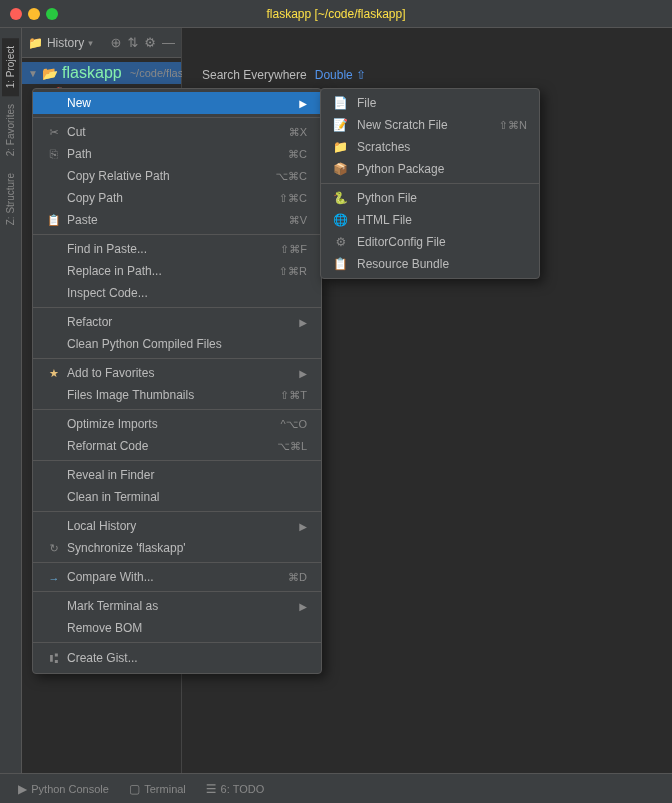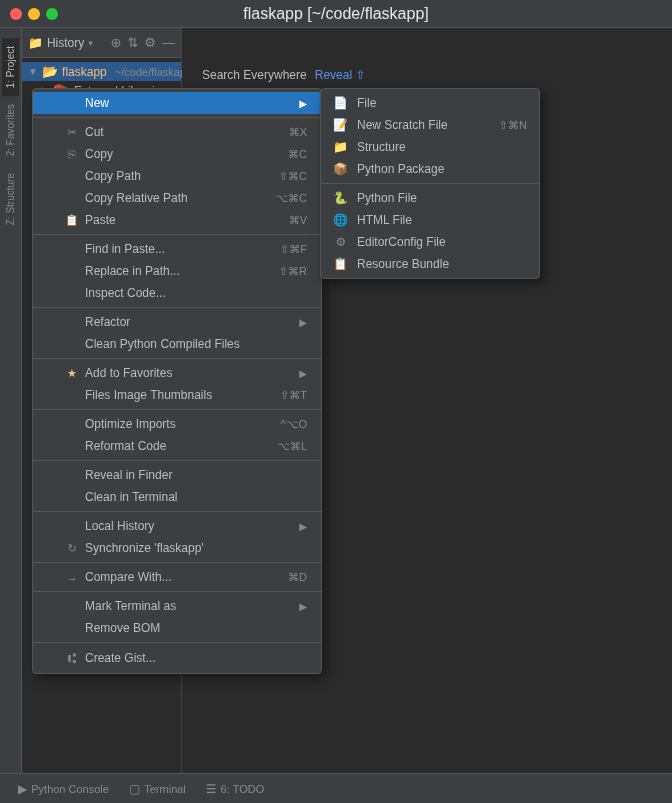--- a/index.html
+++ b/index.html
@@ -34,22 +34,22 @@
     .tb-btn {
       width: 12px;
       height: 12px;
       border-radius: 50%;
       border: none;
     }
     .tb-close { background: #ff5f57; }
     .tb-min { background: #febc2e; }
     .tb-max { background: #28c840; }
     .titlebar-title {
-      color: #e5e5e5;
-      font-size: 16px;
+      color: #fde047;
+      font-size: 12px;
     }
 
     
     .main-layout {
       display: flex;
       height: calc(803px - 28px - 30px);
     }
 
     
     .left-tabs {
@@ -139,21 +139,21 @@
       border: 1px solid #555;
       border-radius: 4px;
       box-shadow: 4px 4px 12px rgba(0,0,0,0.5);
       z-index: 100;
       padding: 3px 0;
     }
     .menu-item {
       display: flex;
       align-items: center;
       justify-content: space-between;
-      padding: 4px 14px 4px 32px;
+      padding: 4px 14px 4px 14px;
       cursor: pointer;
       font-size: 12px;
       color: #bbbbbb;
       min-height: 22px;
     }
     .menu-item.highlighted { background: #2675bf; color: #fff; }
     .menu-item-left {
       display: flex;
       align-items: center;
       gap: 6px;
@@ -329,21 +329,21 @@
         <span class="sidebar-icon">⊕</span>
         <span class="sidebar-icon">⇅</span>
         <span class="sidebar-icon">⚙</span>
         <span class="sidebar-icon">—</span>
       </div>
     </div>
     <div class="sidebar-tree">
       <div class="tree-item selected">
         <span class="tree-arrow">▼</span>
         <span class="tree-icon folder-icon">📂</span>
-        <span style="font-size:12px;color:#fdba74;">flaskapp</span>
+        <span style="font-size:16px;color:#86efac;">flaskapp</span>
         <span style="font-size:11px;color:#888;margin-left:4px;">~/code/flaskapp</span>
       </div>
       <div class="tree-item" style="padding-left:20px;">
         <span class="tree-arrow">▶</span>
         <span class="tree-icon lib-icon">📚</span>
         <span style="font-size:12px;">External Librarie</span>
       </div>
       <div class="tree-item" style="padding-left:20px;">
         <span class="tree-arrow">▶</span>
         <span class="tree-icon scratch-icon">📄</span>
@@ -365,37 +365,37 @@
     <div class="menu-item">
       <div class="menu-item-left">
         <span class="menu-item-icon">✂</span>
         <span>Cut</span>
       </div>
       <span class="menu-shortcut">⌘X</span>
     </div>
     <div class="menu-item">
       <div class="menu-item-left">
         <span class="menu-item-icon">⎘</span>
-        <span>Copy</span>
+        <span>Path</span>
       </div>
       <span class="menu-shortcut">⌘C</span>
     </div>
     <div class="menu-item">
       <div class="menu-item-left">
         <span class="menu-item-icon"></span>
+        <span>Copy Relative Path</span>
+      </div>
+      <span class="menu-shortcut">⌥⌘C</span>
+    </div>
+    <div class="menu-item">
+      <div class="menu-item-left">
+        <span class="menu-item-icon"></span>
         <span>Copy Path</span>
       </div>
       <span class="menu-shortcut">⇧⌘C</span>
-    </div>
-    <div class="menu-item">
-      <div class="menu-item-left">
-        <span class="menu-item-icon"></span>
-        <span>Copy Relative Path</span>
-      </div>
-      <span class="menu-shortcut">⌥⌘C</span>
     </div>
     <div class="menu-item">
       <div class="menu-item-left">
         <span class="menu-item-icon">📋</span>
         <span>Paste</span>
       </div>
       <span class="menu-shortcut">⌘V</span>
     </div>
     <div class="menu-separator"></div>
     <div class="menu-item">
@@ -530,21 +530,21 @@
     <div class="submenu-item">
       <div class="submenu-item-left">
         <span class="submenu-item-icon icon-scratch">📝</span>
         <span>New Scratch File</span>
       </div>
       <span class="sub-shortcut">⇧⌘N</span>
     </div>
     <div class="submenu-item">
       <div class="submenu-item-left">
         <span class="submenu-item-icon icon-dir">📁</span>
-        <span>Structure</span>
+        <span>Scratches</span>
       </div>
     </div>
     <div class="submenu-item">
       <div class="submenu-item-left">
         <span class="submenu-item-icon icon-pkg">📦</span>
         <span>Python Package</span>
       </div>
     </div>
     <div class="submenu-separator"></div>
     <div class="submenu-item">
@@ -570,21 +570,21 @@
         <span class="submenu-item-icon icon-bundle">📋</span>
         <span>Resource Bundle</span>
       </div>
     </div>
   </div>
 
   <div class="right-panel">
     <div class="right-actions">
       <div class="action-line">
         <span>Search Everywhere</span>
-        <span class="action-link">Reveal ⇧</span>
+        <span class="action-link">Double ⇧</span>
       </div>
       <div class="action-line">
         <span>Go to File</span>
         <span class="action-shortcut">⇧⌘O</span>
       </div>
       <div class="action-line">
         <span>Recent Files</span>
         <span class="action-shortcut">⌘E</span>
       </div>
       <div class="action-line">

